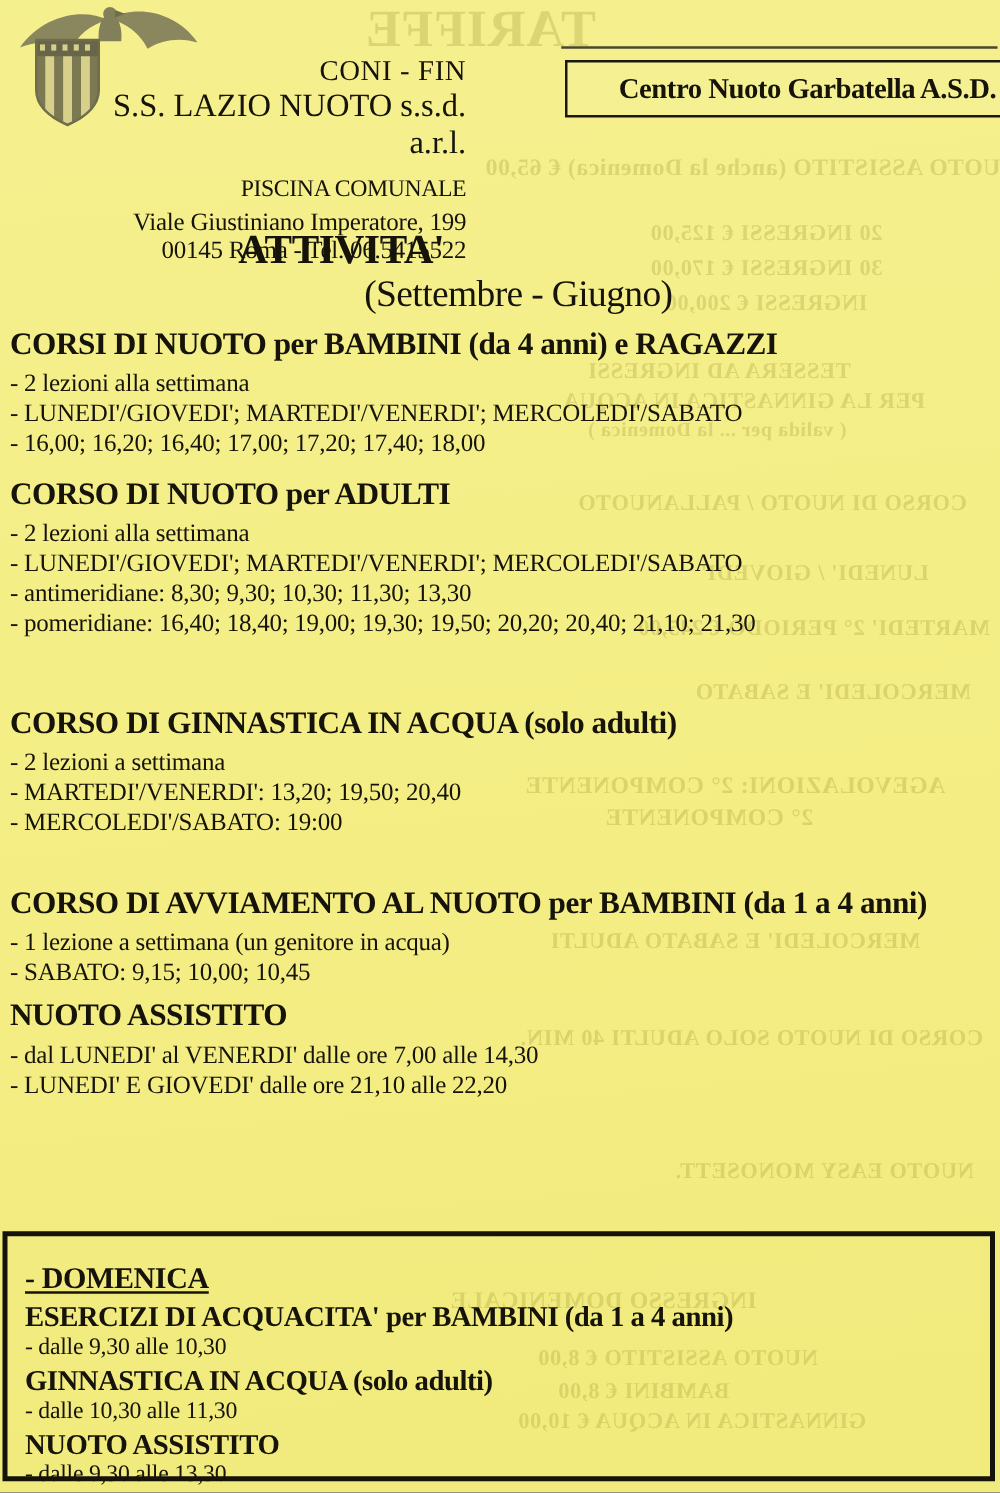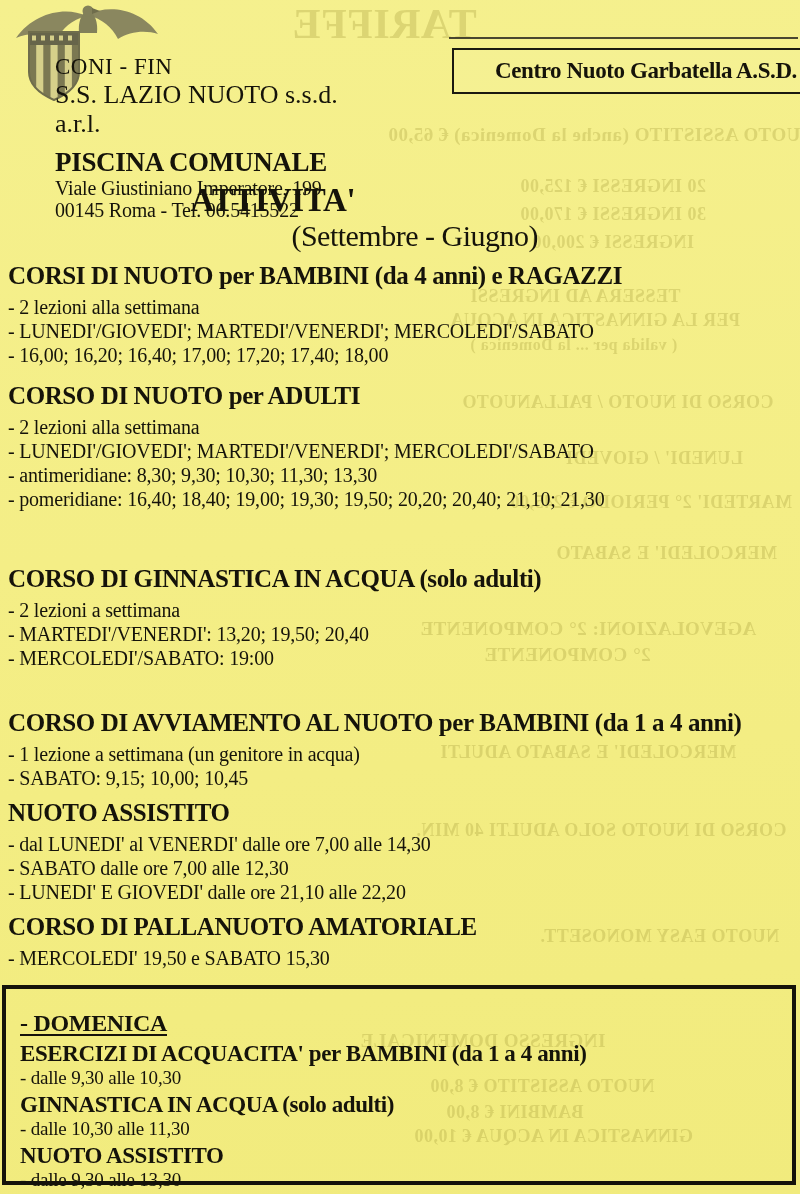--- a/index.html
+++ b/index.html
@@ -19,24 +19,24 @@
     transform:scaleX(-1);
     font-weight:bold;
     white-space:nowrap;
     color:var(--bleed,#a89f3d);
     opacity:.32;
     letter-spacing:.5px;
   }
   
   .content{position:absolute;inset:0;z-index:1;}
   .logo{position:absolute;left:12px;top:2px;width:150px;height:102px;}
-  .org-block{position:absolute;left:55px;top:54px;width:318px;text-align:left;}
+  .org-block{position:absolute;left:55px;top:44px;width:318px;text-align:right;}
   .federation{font-size:23px;line-height:26px;letter-spacing:.5px;}
   .organization{font-size:26px;line-height:29px;}
-  .facility{font-size:27px;font-weight:bold;line-height:30px;margin-top:9px;letter-spacing:-.3px;}
+  .facility{font-size:19px;font-weight:normal;line-height:30px;margin-top:9px;letter-spacing:-.3px;}
   .addr{font-size:20px;line-height:22px;letter-spacing:-.2px;}
   .artifact-line{position:absolute;left:449px;top:37px;width:349px;height:2px;background:#2a2920;opacity:.85;}
   .partner-box{
     position:absolute;left:452px;top:48px;width:388px;box-sizing:border-box;
     border:2px solid #1a1910;background:rgba(255,255,220,.08);
     text-align:center;padding:8px 2px;
     font-weight:bold;font-size:23px;letter-spacing:-.4px;
   }
   
   .main{position:absolute;top:183px;left:8px;right:20px;}
@@ -163,26 +163,21 @@
             <div class="section-line">- MERCOLEDI'/SABATO: 19:00</div>
           </div>
           <div class="section">
             <div class="section-heading">CORSO DI AVVIAMENTO AL NUOTO per BAMBINI (da 1 a 4 anni)</div>
             <div class="section-line">- 1 lezione a settimana (un genitore in acqua)</div>
             <div class="section-line">- SABATO: 9,15; 10,00; 10,45</div>
           </div>
           <div class="section">
             <div class="section-heading">NUOTO ASSISTITO</div>
             <div class="section-line">- dal LUNEDI' al VENERDI' dalle ore 7,00 alle 14,30</div>
-            <div class="section-line">- SABATO dalle ore 7,00 alle 12,30</div>
             <div class="section-line">- LUNEDI' E GIOVEDI' dalle ore 21,10 alle 22,20</div>
-          </div>
-          <div class="section">
-            <div class="section-heading">CORSO DI PALLANUOTO AMATORIALE</div>
-            <div class="section-line">- MERCOLEDI' 19,50 e SABATO 15,30</div>
           </div>
         </div>
     </div>
 
     <div class="sunday-box">
       <div class="sunday-heading">- DOMENICA</div>
       <div id="sunday-items">
           <div class="sunday-item-title">ESERCIZI DI ACQUACITA' per BAMBINI (da 1 a 4 anni)</div>
           <div class="sunday-item-line">- dalle 9,30 alle 10,30</div>
           <div class="sunday-item-title">GINNASTICA IN ACQUA (solo adulti)</div>

